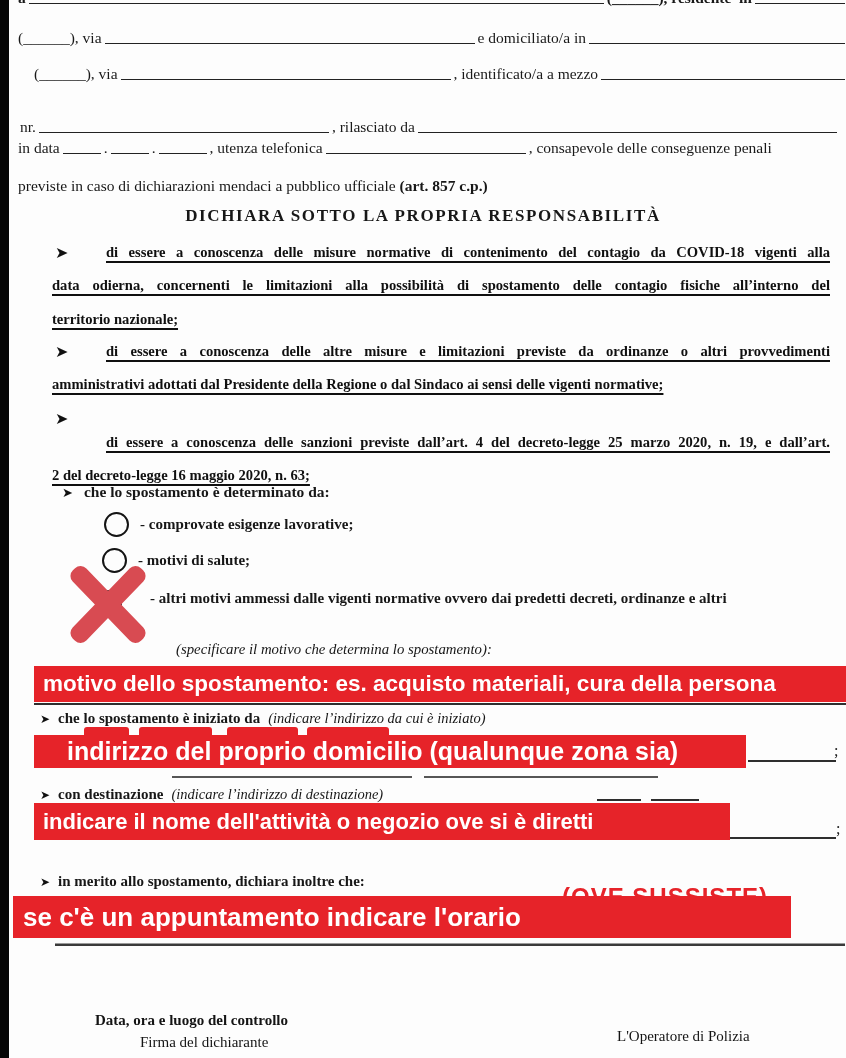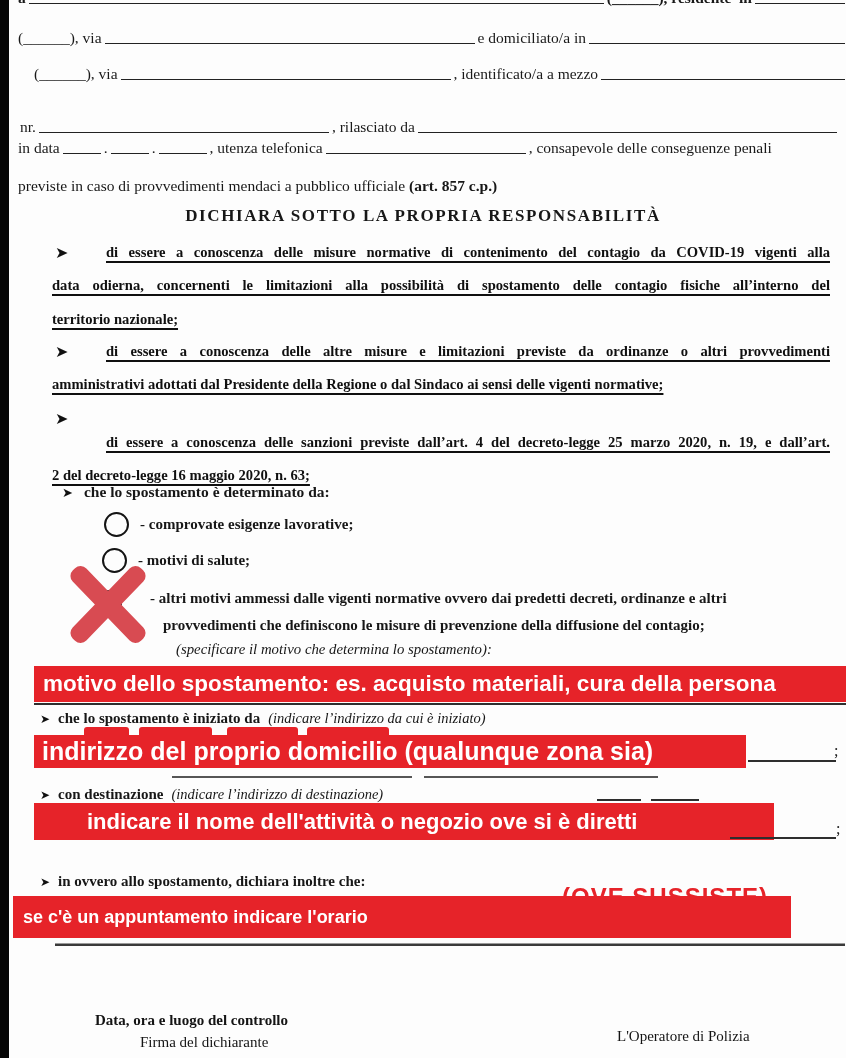--- a/index.html
+++ b/index.html
@@ -84,28 +84,28 @@
     <span class="t">.</span>
     <span class="fill" style="width:38px;"></span>
     <span class="t">.</span>
     <span class="fill" style="width:48px;"></span>
     <span class="t">, utenza telefonica</span>
     <span class="fill" style="width:200px;"></span>
     <span class="t">, consapevole delle conseguenze penali</span>
   </div>
 
   <div class="abs" style="left:18px; top:177px; font-size:15.5px;">
-    <span class="t" style="white-space:pre;">previste in caso di provvedimenti mendaci a pubblico ufficiale </span><span class="b">(art. 857 c.p.)</span>
+    <span class="t" style="white-space:pre;">previste in caso di dichiarazioni mendaci a pubblico ufficiale </span><span class="b">(art. 857 c.p.)</span>
   </div>
 
   <div class="heading" style="top:206px;">DICHIARA SOTTO LA PROPRIA RESPONSABILITÀ</div>
 
   <span class="arrow" style="left:55px; top:243px; font-size:16px;">➤</span>
   <div class="decl" style="top:236px;">
-    <span class="decl-line jl ind">di essere a conoscenza delle misure normative di contenimento del contagio da COVID-19 vigenti alla</span>
+    <span class="decl-line jl ind">di essere a conoscenza delle misure normative di contenimento del contagio da COVID-18 vigenti alla</span>
     <span class="decl-line jl">data odierna, concernenti le limitazioni alla possibilità di spostamento delle contagio fisiche all’interno del</span>
     <span class="decl-line">territorio nazionale;</span>
   </div>
 
   <span class="arrow" style="left:55px; top:342px; font-size:16px;">➤</span>
   <div class="decl" style="top:335px;">
     <span class="decl-line jl ind">di essere a conoscenza delle altre misure e limitazioni previste da ordinanze o altri provvedimenti</span>
     <span class="decl-line">amministrativi adottati dal Presidente della Regione o dal Sindaco ai sensi delle vigenti normative;</span>
   </div>
 
@@ -123,71 +123,70 @@
   <div class="circle" style="left:104px; top:512px;"></div>
   <span class="optlabel" style="left:140px; top:516px;">- comprovate esigenze lavorative;</span>
 
   <div class="circle" style="left:102px; top:548px;"></div>
   <span class="optlabel" style="left:138px; top:552px;">- motivi di salute;</span>
 
   <div class="circle" style="left:97px; top:590px;"></div>
   <div class="xbar" style="left:59px; top:595px; transform:rotate(46deg);"></div>
   <div class="xbar" style="left:59px; top:595px; transform:rotate(-46deg);"></div>
   <span class="optlabel" style="left:150px; top:590px;">- altri motivi ammessi dalle vigenti normative ovvero dai predetti decreti, ordinanze e altri</span>
-  <span class="optlabel" style="left:163px; top:617px;">provvedimenti che definiscono le misure di prevenzione della diffusione del contagio;</span>
   <span class="specify" style="left:176px; top:641px;">(specificare il motivo che determina lo spostamento):</span>
 
   <div class="banner" style="left:34px; top:666px; right:-1px; height:36px; font-size:22.5px;">
     <span style="padding-left:9px;">motivo dello spostamento: es. acquisto materiali, cura della persona</span>
   </div>
   <div class="hline" style="left:34px; top:703px; right:0;"></div>
 
   <div class="brow" style="left:40px; top:710px; gap:8px;">
     <span class="arrow" style="position:static; font-size:12px;">➤</span>
     <span class="bt">che lo spostamento è iniziato da</span>
     <span class="it">(indicare l’indirizzo da cui è iniziato)</span>
   </div>
 
   <div class="redfrag" style="left:84px; top:727px; width:45px;"></div>
   <div class="redfrag" style="left:139px; top:727px; width:73px;"></div>
   <div class="redfrag" style="left:227px; top:727px; width:71px;"></div>
   <div class="redfrag" style="left:307px; top:727px; width:82px;"></div>
 
   <div class="banner" style="left:34px; top:735px; width:712px; height:33px; font-size:25px;">
-    <span style="padding-left:8px;">indirizzo del proprio domicilio (qualunque zona sia)</span>
+    <span style="padding-left:8px;margin-left:25px;">indirizzo del proprio domicilio (qualunque zona sia)</span>
   </div>
   <div class="hline" style="left:748px; top:760px; width:88px; height:1.6px;"></div>
   <span class="semi" style="left:834px; top:742px;">;</span>
 
   <div class="hline" style="left:172px; top:776px; width:240px; height:1.8px; background:#565656;"></div>
   <div class="hline" style="left:424px; top:776px; width:234px; height:1.8px; background:#565656;"></div>
 
   <div class="brow" style="left:40px; top:786px; gap:8px;">
     <span class="arrow" style="position:static; font-size:12px;">➤</span>
     <span class="bt">con destinazione</span>
     <span class="it">(indicare l’indirizzo di destinazione)</span>
   </div>
 
   <div class="hline" style="left:597px; top:799px; width:44px; height:2.2px;"></div>
   <div class="hline" style="left:651px; top:799px; width:48px; height:2.2px;"></div>
 
-  <div class="banner" style="left:34px; top:803px; width:696px; height:37px; font-size:22px;padding-left:44px;">
+  <div class="banner" style="left:34px; top:803px; width:696px; height:37px; font-size:22px;">
     <span style="padding-left:9px;">indicare il nome dell'attività o negozio ove si è diretti</span>
   </div>
   <div class="hline" style="left:730px; top:837px; width:106px; height:1.6px;"></div>
   <span class="semi" style="left:836px; top:820px;">;</span>
 
   <div class="brow" style="left:40px; top:873px; gap:8px;">
     <span class="arrow" style="position:static; font-size:12px;">➤</span>
-    <span class="bt">in ovvero allo spostamento, dichiara inoltre che:</span>
+    <span class="bt">in merito allo spostamento, dichiara inoltre che:</span>
   </div>
 
   <span class="coverednote" style="left:562px; top:883px; z-index:1;">(OVE SUSSISTE)</span>
 
-  <div class="banner" style="left:13px; top:896px; width:778px; height:42px; font-size:18px; z-index:2;">
+  <div class="banner" style="left:13px; top:896px; width:778px; height:42px; font-size:26px; z-index:2;">
     <span style="padding-left:10px;">se c'è un appuntamento indicare l'orario</span>
   </div>
   <div class="bottomline" style="left:55px; top:943px; width:790px;"></div>
 
   <span class="footer-text b" style="left:95px; top:1012px;">Data, ora e luogo del controllo</span>
   <span class="footer-text" style="left:140px; top:1034px;">Firma del dichiarante</span>
   <span class="footer-text" style="left:617px; top:1028px;">L'Operatore di Polizia</span>
 
   <div class="leftstrip"></div>
 </div>

